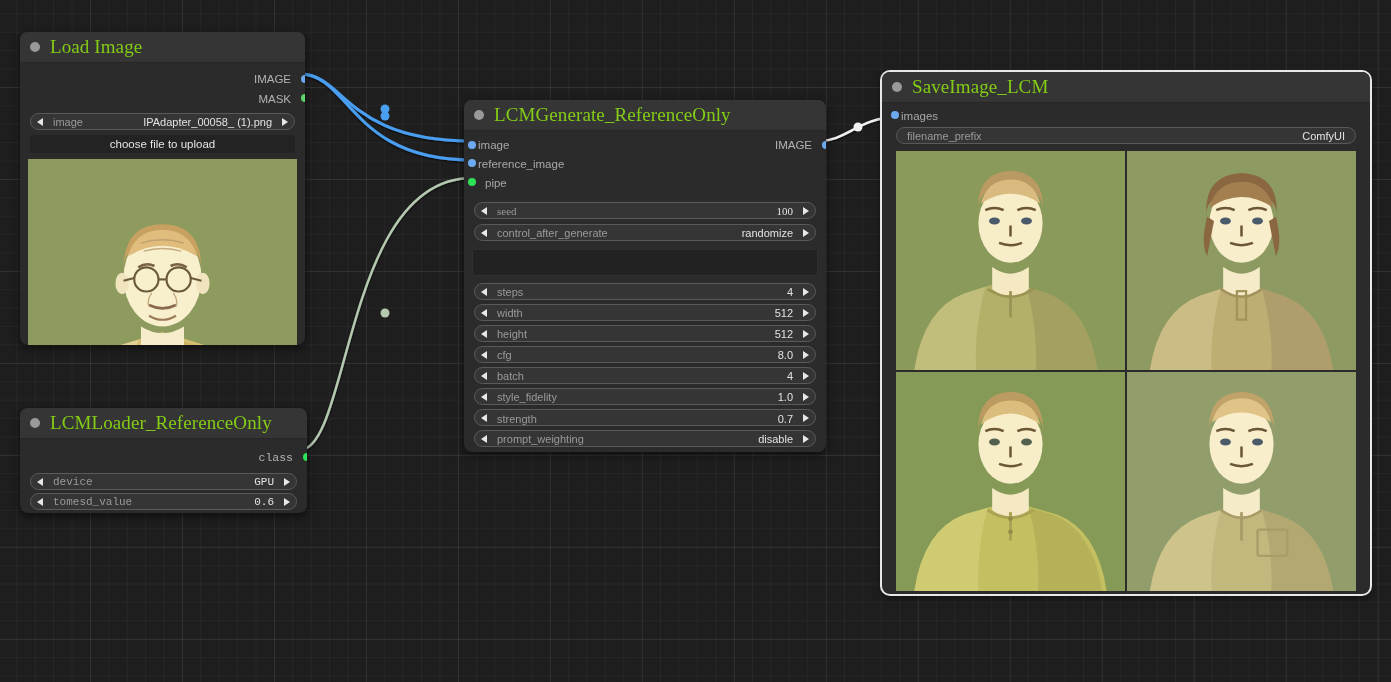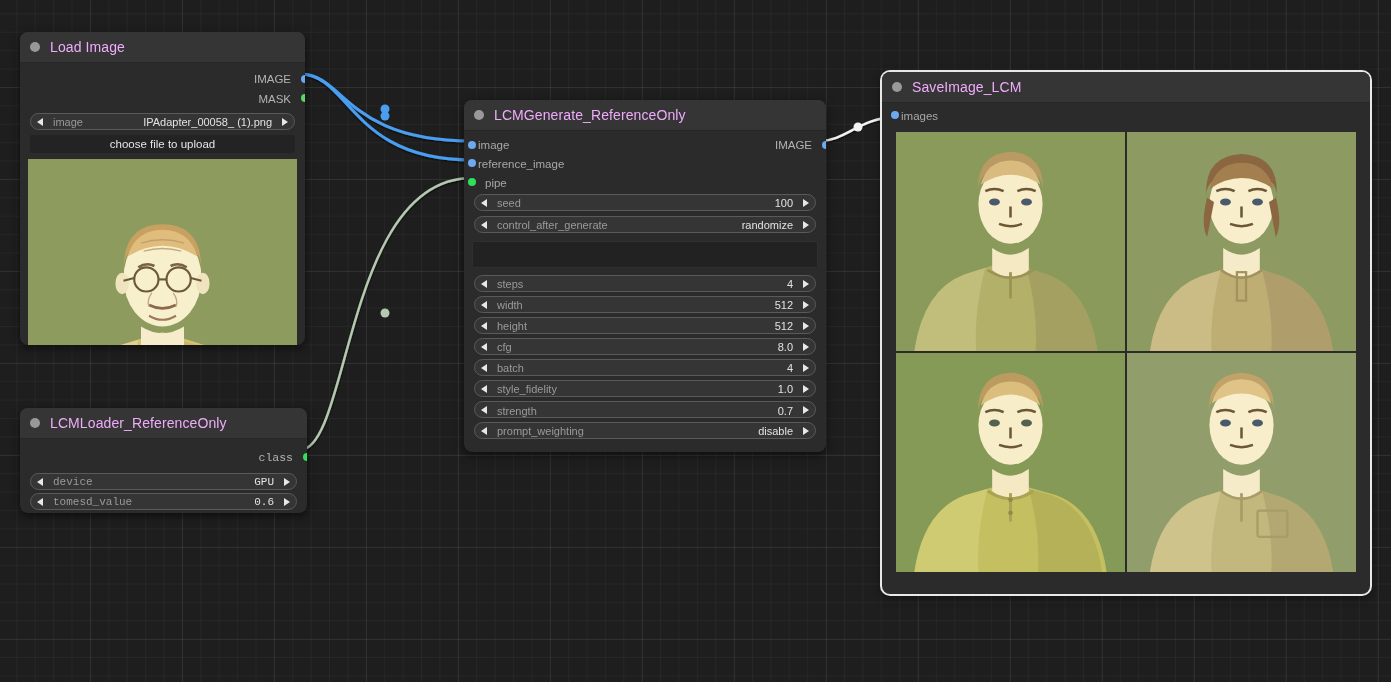--- a/index.html
+++ b/index.html
@@ -22,21 +22,21 @@
          pointer-events:none;z-index:5;}
 
   .node{position:absolute;border-radius:8px;background:#2b2b2b;
         box-shadow:0 3px 10px rgba(0,0,0,.55);z-index:10;overflow:hidden;}
   .node.selected{box-shadow:0 0 0 2px #e8e8e8, 0 3px 10px rgba(0,0,0,.55);}
 
   .node-title{height:30px;background:#353535;display:flex;align-items:center;
               padding:0 10px;border-bottom:1px solid #262626;}
   .title-dot{width:10px;height:10px;border-radius:50%;background:#999;
              margin-right:10px;flex:0 0 auto;}
-  .title-text{color:#f0abfc;font-size:14px;letter-spacing:.1px;white-space:nowrap;}
+  .title-text{color:#84cc16;font-size:19px;letter-spacing:.1px;white-space:nowrap;font-family:Liberation Serif, serif;}
 
   .node-body{padding:6px 0 8px 0;}
 
   .slot-row{position:relative;height:19px;display:flex;align-items:center;}
   .slot-dot{position:absolute;width:8px;height:8px;border-radius:50%;}
   .slot-dot.in{left:-4px;}
   .slot-dot.out{right:-4px;}
   .slot-label{font-size:11.5px;color:#a8a8a8;}
   .slot-label.in{margin-left:14px;}
   .slot-row.out{justify-content:flex-end;}
@@ -197,21 +197,21 @@
       </div>
       <div class="slot-row" style="height:19px;">
         <span class="slot-dot in" style="background:#6ca9f0;left:4px;top:5px;"></span>
         <span class="slot-label in">reference_image</span>
       </div>
       <div class="slot-row" style="height:19px;padding-left:7px;">
         <span class="slot-dot in" style="background:#2ee05a;left:4px;top:5px;"></span>
         <span class="slot-label in">pipe</span>
       </div>
 
-      <div class="widget" style="margin-top:2px;">
+      <div class="widget" style="margin-top:10px;font-family:Liberation Serif, serif;">
         <i class="arrow left"></i>
         <span class="wlabel">seed</span>
         <span class="wvalue">100</span>
         <i class="arrow right"></i>
       </div>
       <div class="widget" style="margin-top:5px;gap:20px;">
         <i class="arrow left"></i>
         <span class="wlabel">control_after_generate</span>
         <span class="wvalue">randomize</span>
         <i class="arrow right"></i>
@@ -275,20 +275,24 @@
     <div class="node-title">
       <div class="title-dot"></div>
       <div class="title-text">SaveImage_LCM</div>
     </div>
     <div class="node-body" style="padding-top:3px;">
       <div class="slot-row" style="height:19px;">
         <span class="slot-dot in" style="background:#6ca9f0;left:9px;top:5px;"></span>
         <span class="slot-label in" style="margin-left:19px;">images</span>
       </div>
 
+      <div class="widget" style="margin:2px 14px 0 14px;">
+        <span class="wlabel" style="margin-left:2px;">filename_prefix</span>
+        <span class="wvalue" style="margin-right:2px;">ComfyUI</span>
+      </div>
 
       <div class="preview grid2" style="margin:7px 14px 0 14px;height:440px;">
 
         <svg class="thumb" viewBox="0 0 100 100" preserveAspectRatio="none">
           <rect width="100" height="100" fill="#8a9a5b"></rect>
           <path d="M8 100 q4-28 22-35 l18-6 l18 6 q18 7 22 35 z" fill="#b3b06a"></path>
           <path d="M8 100 q4-28 22-35 l9-3 q-5 20 -4 38 z" fill="#cfcc8c" opacity=".5"></path>
           <path d="M61 100 q1-18 -4-38 l9 3 q18 7 22 35 z" fill="#96945a" opacity=".55"></path>
           <path d="M42 53 q8 6 16 0 v10 q-8 7 -16 0 z" fill="#f5e9c4"></path>
           <ellipse cx="50" cy="33" rx="14" ry="18" fill="#f7edc9"></ellipse>

